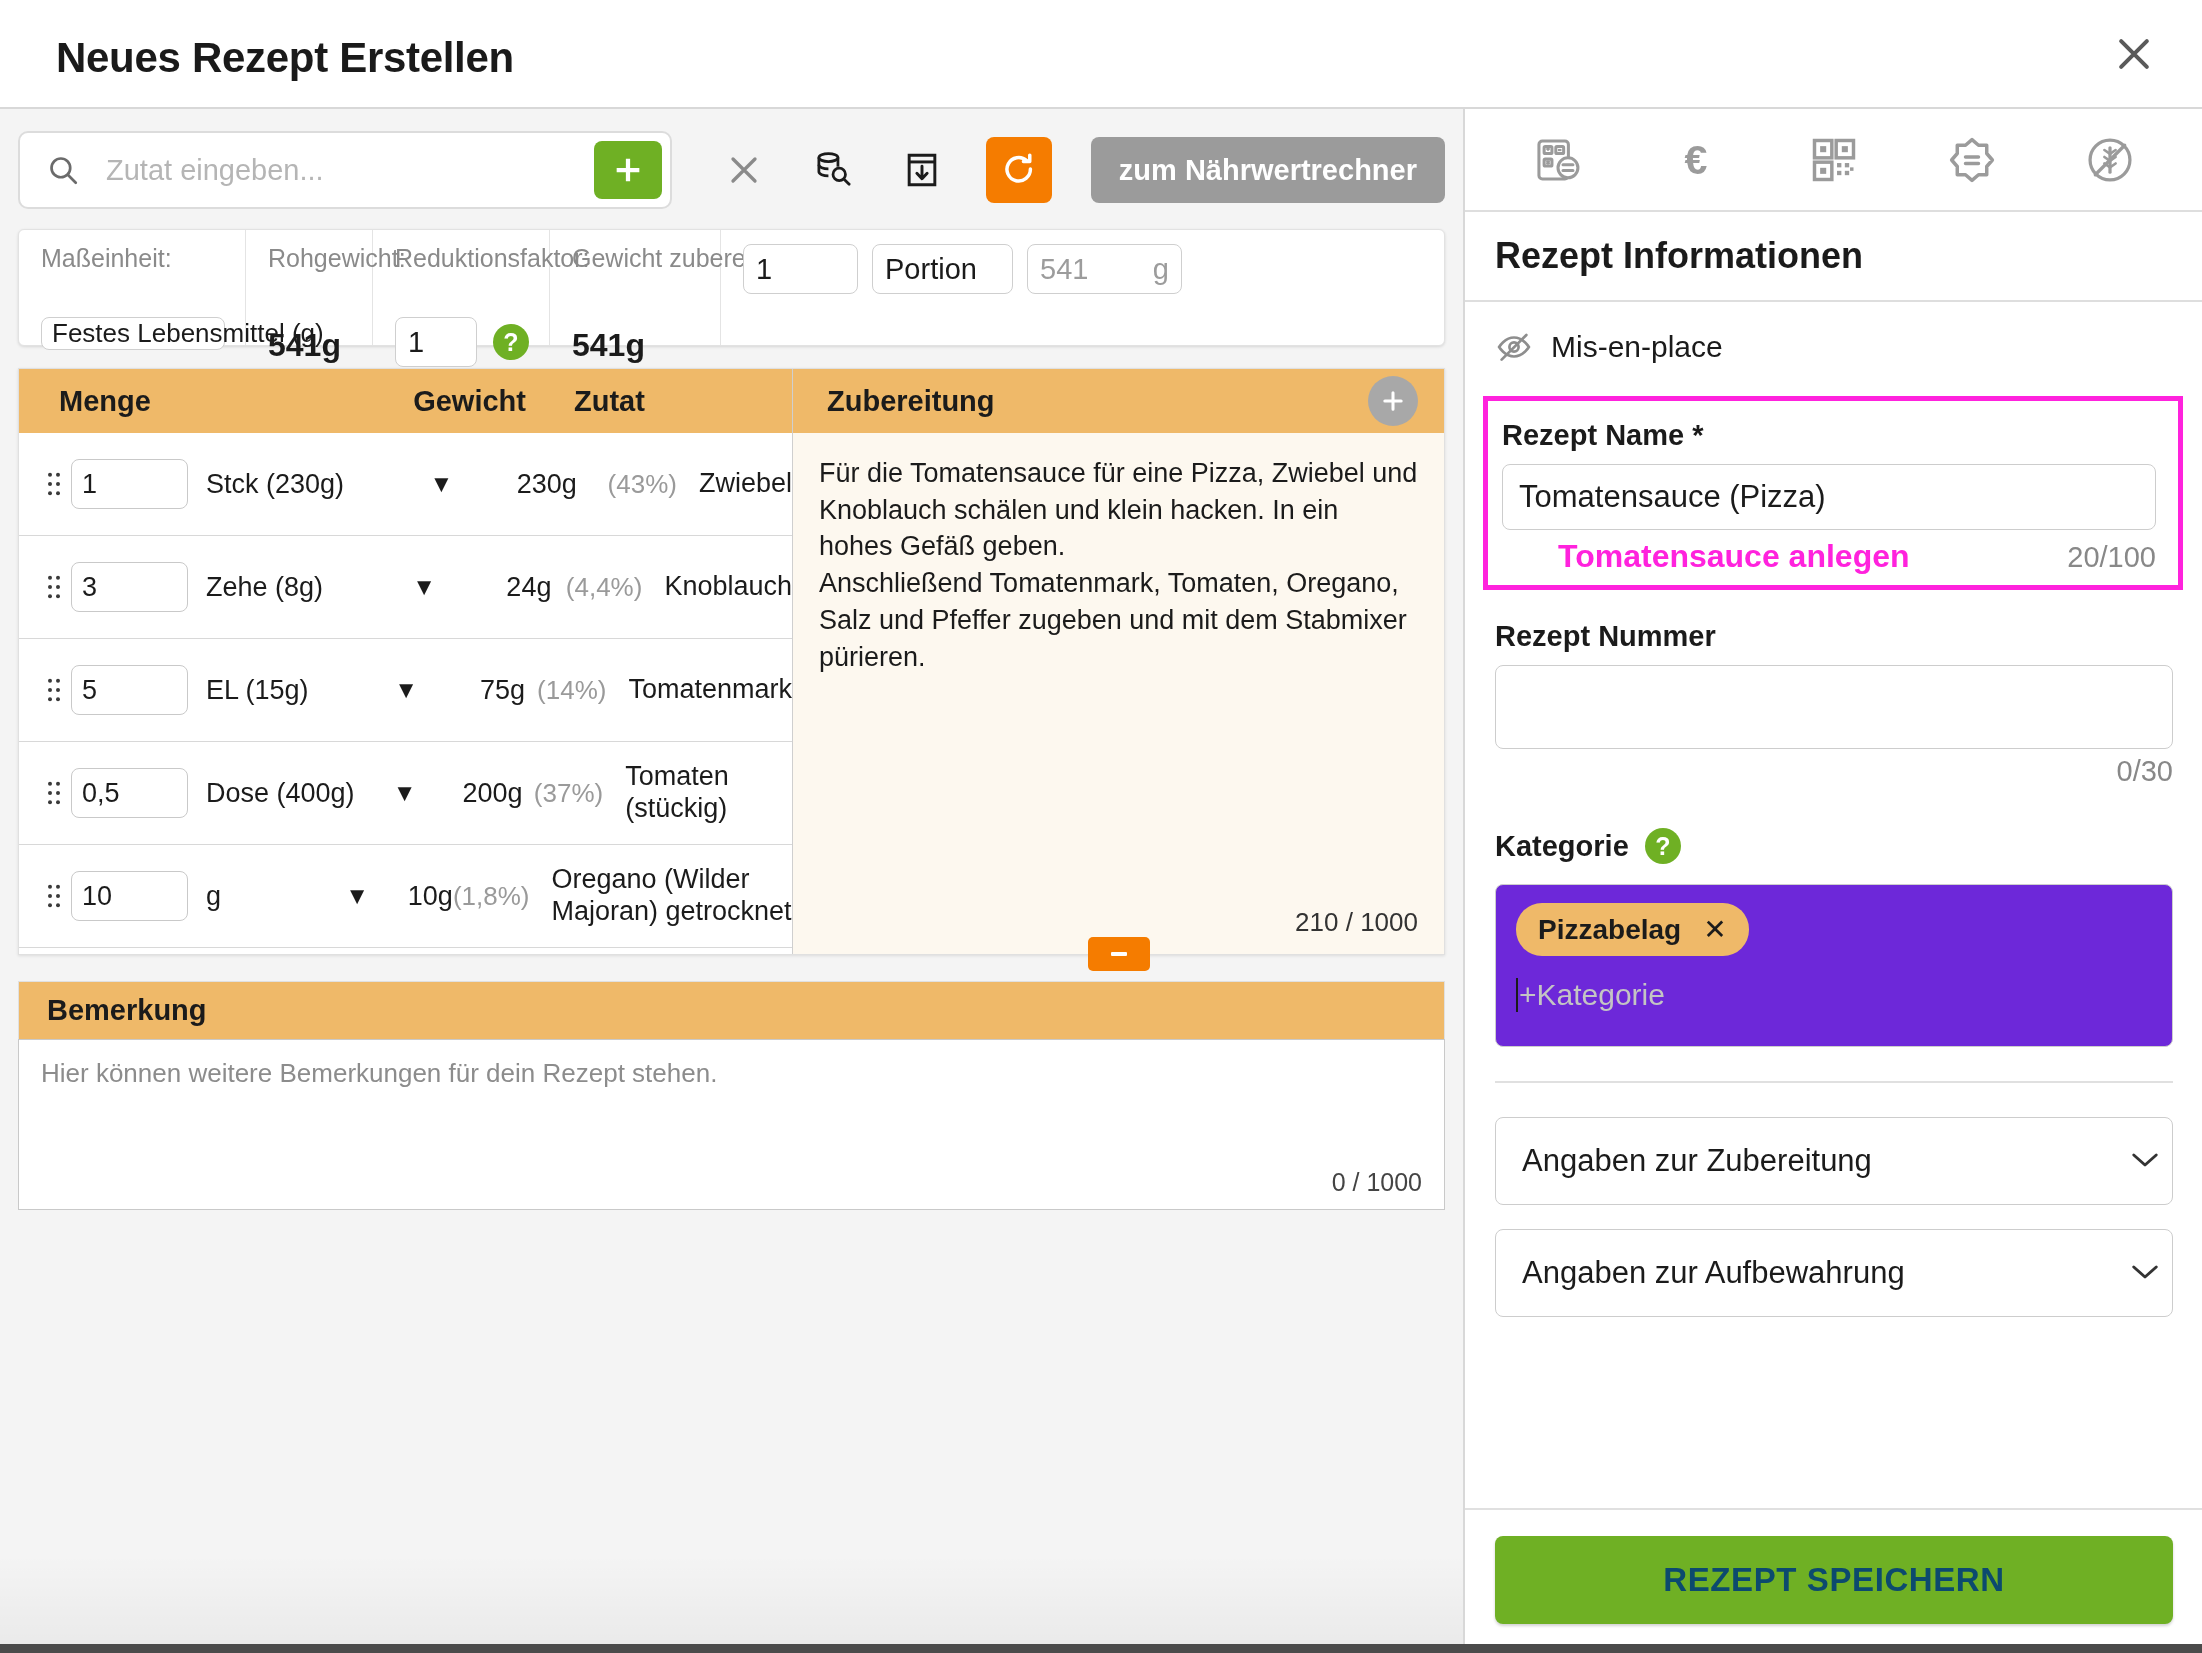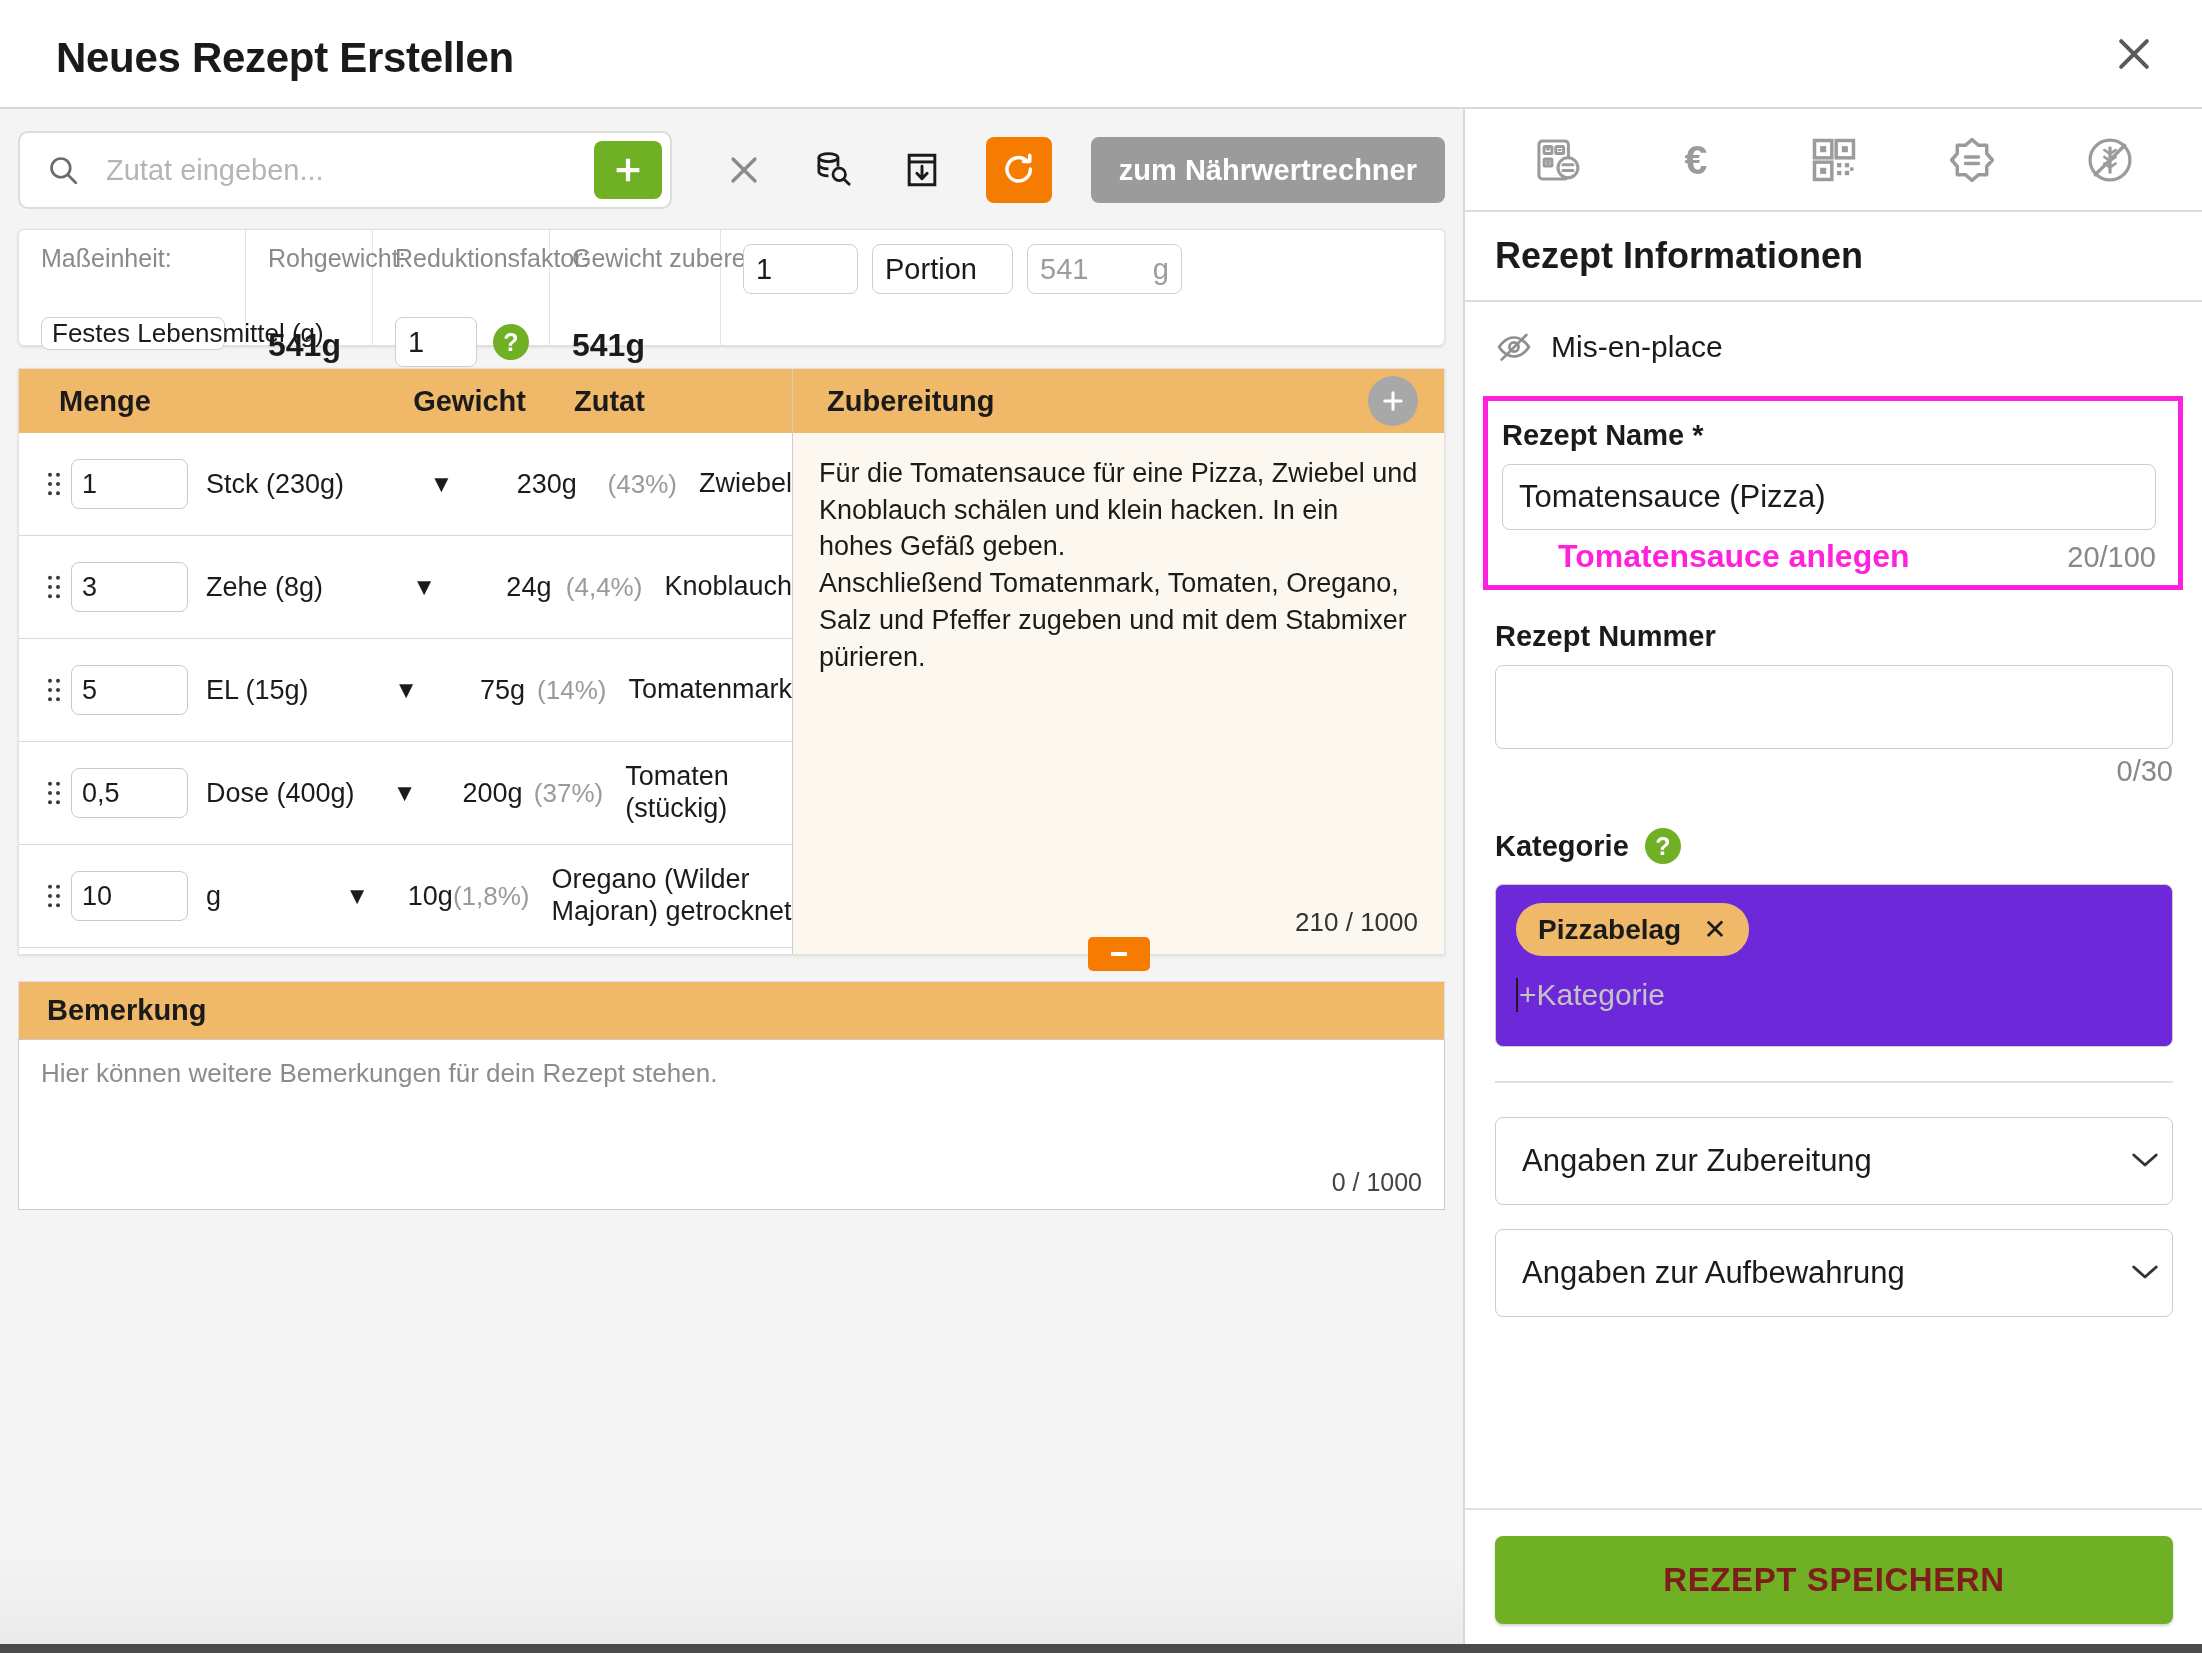--- a/index.html
+++ b/index.html
@@ -489,21 +489,21 @@
   .chev { font-size: 28px; color: #333; }
   .savebar {
     flex: 0 0 auto;
     border-top: 2px solid #e0e0e0;
     padding: 26px 30px 30px 30px;
   }
   .savebtn {
     height: 88px;
     background: #6fb024;
     border-radius: 8px;
-    color: #7f1d1d;
+    color: #0c4a6e;
     font-size: 33px;
     font-weight: bold;
     letter-spacing: 0.6px;
     display: flex; align-items: center; justify-content: center;
     cursor: pointer;
     box-shadow: 0 2px 3px rgba(0,0,0,0.18);
   }
   .footerbar {
     position: absolute;
     left: 0; bottom: 0;

